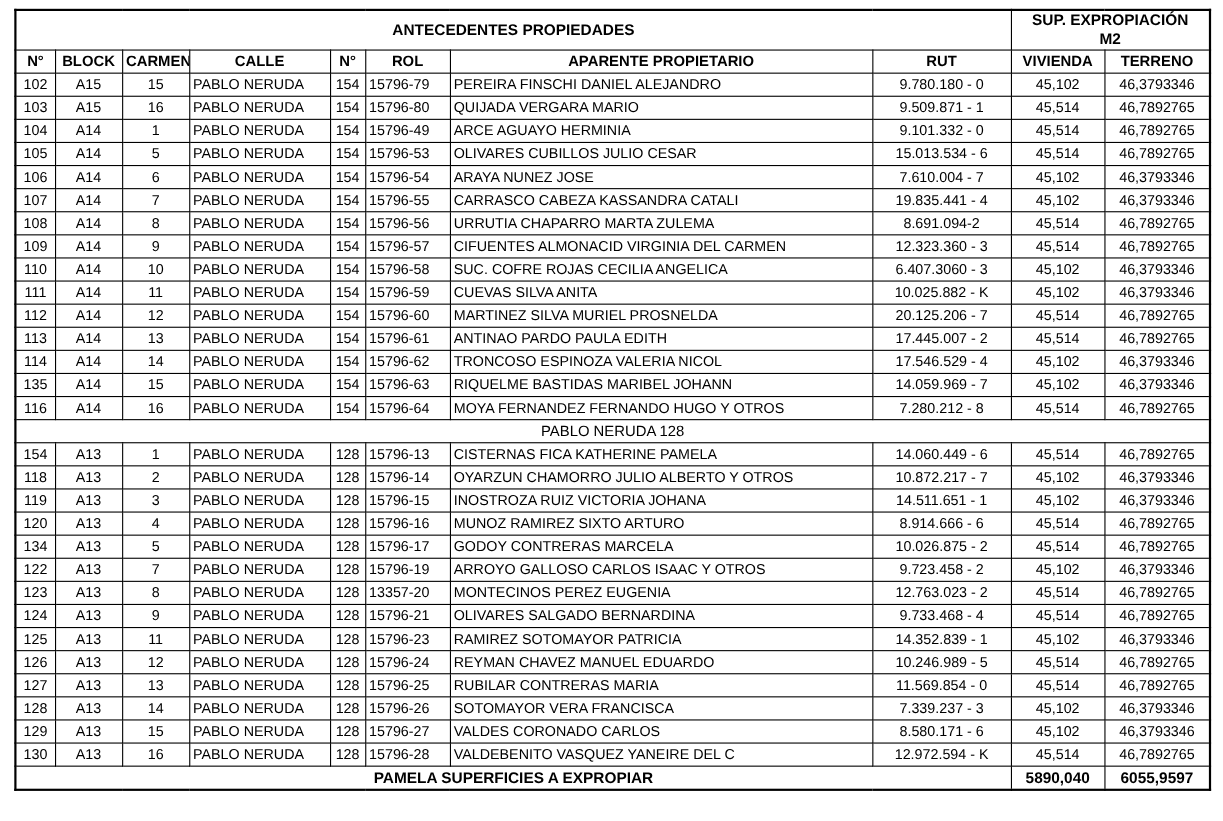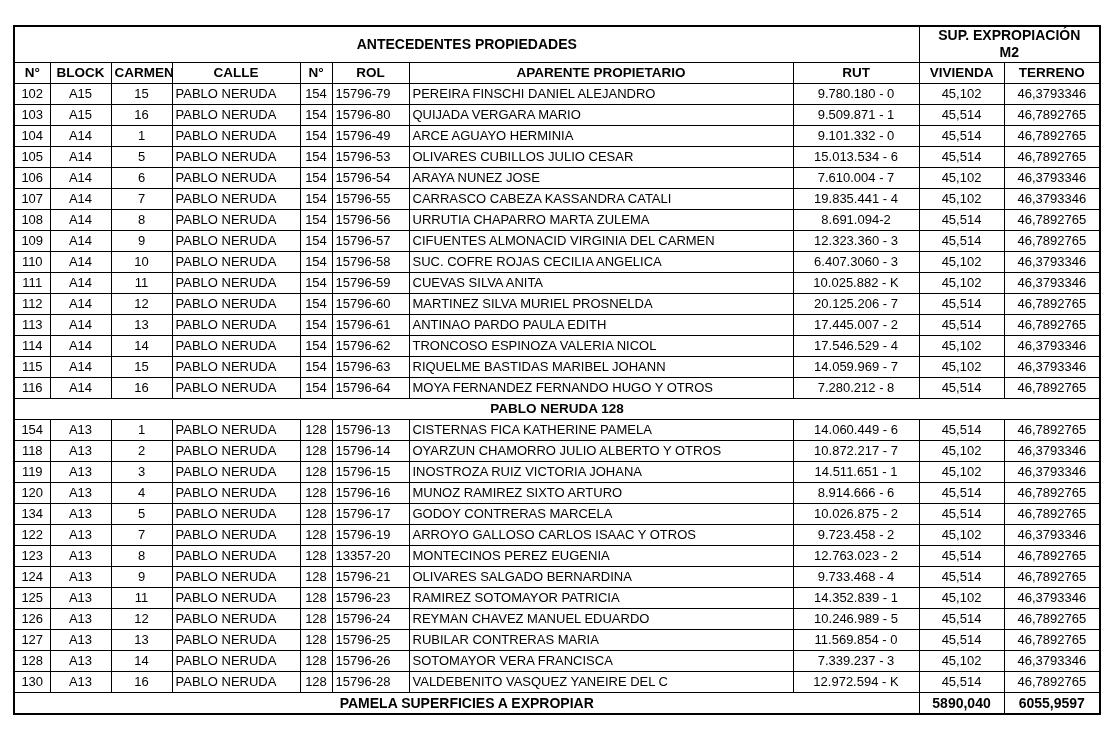--- a/index.html
+++ b/index.html
@@ -8,21 +8,21 @@
     background: #ffffff;
   }
   body {
     width: 1112px;
     height: 746px;
     font-family: "Liberation Sans", sans-serif;
     color: #000;
     box-sizing: border-box;
   }
   .page {
-    padding: 25px 13px;
+    padding: 8px 13px;
   }
   table.props {
     border-collapse: collapse;
     table-layout: fixed;
     width: 1086px;
     border: 2px solid #000;
   }
   table.props th,
   table.props td {
     border: 1px solid #000;
@@ -45,21 +45,21 @@
   }
   tr.title-row th .sup-line { display: block; }
   tr.col-head-row th {
     font-weight: bold;
     text-align: center;
     font-size: 13.5px;
   }
   td.a-l { text-align: left; }
   td.a-c { text-align: center; }
   tr.section-row td {
-    font-weight: bold;
+    font-weight: normal;
     text-align: center;
     font-size: 13.5px;
   }
   tr.total-row td {
     font-weight: bold;
     font-size: 14px;
     text-align: center;
   }
 </style>
 </head>
@@ -251,21 +251,21 @@
           <td class="a-c">14</td>
           <td class="a-l">PABLO NERUDA</td>
           <td class="a-c">154</td>
           <td class="a-l">15796-62</td>
           <td class="a-l">TRONCOSO ESPINOZA VALERIA NICOL</td>
           <td class="a-c">17.546.529 - 4</td>
           <td class="a-c">45,102</td>
           <td class="a-c">46,3793346</td>
         </tr>
         <tr>
-          <td class="a-c">115</td>
+          <td class="a-c">135</td>
           <td class="a-c">A14</td>
           <td class="a-c">15</td>
           <td class="a-l">PABLO NERUDA</td>
           <td class="a-c">154</td>
           <td class="a-l">15796-63</td>
           <td class="a-l">RIQUELME BASTIDAS MARIBEL JOHANN</td>
           <td class="a-c">14.059.969 - 7</td>
           <td class="a-c">45,102</td>
           <td class="a-c">46,3793346</td>
         </tr>
@@ -418,20 +418,32 @@
         </tr>
         <tr>
           <td class="a-c">128</td>
           <td class="a-c">A13</td>
           <td class="a-c">14</td>
           <td class="a-l">PABLO NERUDA</td>
           <td class="a-c">128</td>
           <td class="a-l">15796-26</td>
           <td class="a-l">SOTOMAYOR VERA FRANCISCA</td>
           <td class="a-c">7.339.237 - 3</td>
+          <td class="a-c">45,102</td>
+          <td class="a-c">46,3793346</td>
+        </tr>
+        <tr>
+          <td class="a-c">129</td>
+          <td class="a-c">A13</td>
+          <td class="a-c">15</td>
+          <td class="a-l">PABLO NERUDA</td>
+          <td class="a-c">128</td>
+          <td class="a-l">15796-27</td>
+          <td class="a-l">VALDES CORONADO CARLOS</td>
+          <td class="a-c">8.580.171 - 6</td>
           <td class="a-c">45,102</td>
           <td class="a-c">46,3793346</td>
         </tr>
         <tr>
           <td class="a-c">130</td>
           <td class="a-c">A13</td>
           <td class="a-c">16</td>
           <td class="a-l">PABLO NERUDA</td>
           <td class="a-c">128</td>
           <td class="a-l">15796-28</td>

